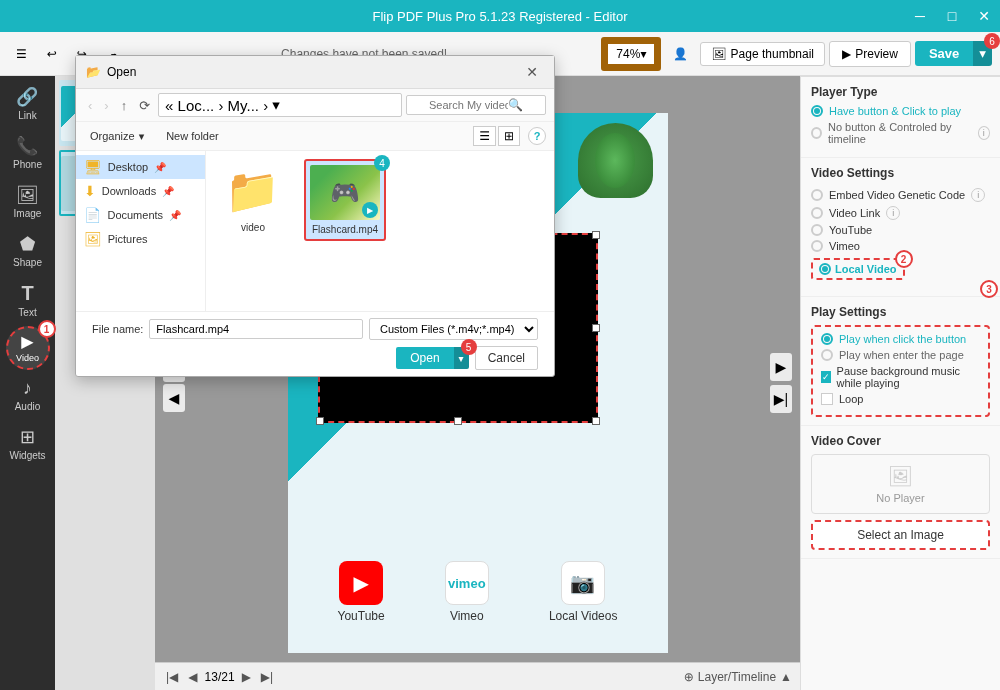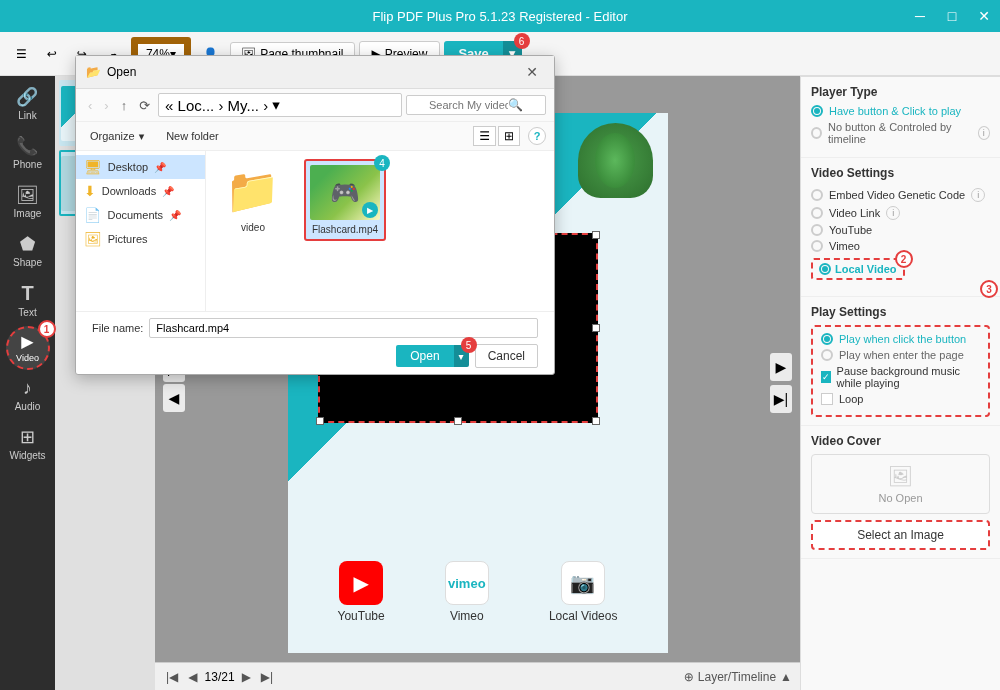--- a/index.html
+++ b/index.html
@@ -803,20 +803,21 @@
   </button>
   <button class="toolbar-btn">
     <span>↩</span>
   </button>
   <button class="toolbar-btn">
     <span>↪</span>
   </button>
   <button class="toolbar-btn">
     <span>☁</span>
   </button>
+  <span class="unsaved-text">Changes have not been saved!</span>
   <button class="zoom-btn">
     <span>74%</span>
     <span> ▾</span>
   </button>
   <button class="toolbar-btn">
     <span>👤</span>
   </button>
   <button class="page-thumb-btn">
     <span>🖼</span>
     <span>Page thumbnail</span>
@@ -1028,21 +1029,21 @@
           <div class="checkbox-box"></div>
           <span style="font-size:11px;color:#333;">Loop</span>
         </div>
       </div>
     </div>
 
     <div class="panel-section">
       <div class="panel-section-title">Video Cover</div>
       <div class="cover-area">
         <span style="font-size:20px;color:#ccc;">🖼</span>
-        <span style="font-size:11px;color:#999;">No Open</span>
+        <span style="font-size:11px;color:#999;">No Player</span>
       </div>
       <button class="select-image-btn">Select an Image</button>
     </div>
   </div>
 
 </div>
 
 <div class="dialog-overlay">
   <div class="open-dialog">
 
@@ -1129,20 +1130,23 @@
           <span class="file-name">Flashcard.mp4</span>
           <div class="badge-num">4</div>
         </div>
       </div>
     </div>
 
     <div class="dialog-bottom">
       <div class="file-name-row">
         <label class="file-name-label">File name:</label>
         <input class="file-name-input" value="Flashcard.mp4" style="">
+        <select class="file-type-select">
+          <option>Custom Files (*.m4v;*.mp4)</option>
+        </select>
       </div>
       <div class="dialog-action-row">
         <div class="open-btn-group" style="position:relative;">
           <button class="open-btn">Open</button>
           <button class="open-dropdown">▾</button>
           <div class="badge-num" style="top:-8px;right:-8px;background:#e53e3e;">5</div>
         </div>
         <button class="cancel-btn">Cancel</button>
       </div>
     </div>

